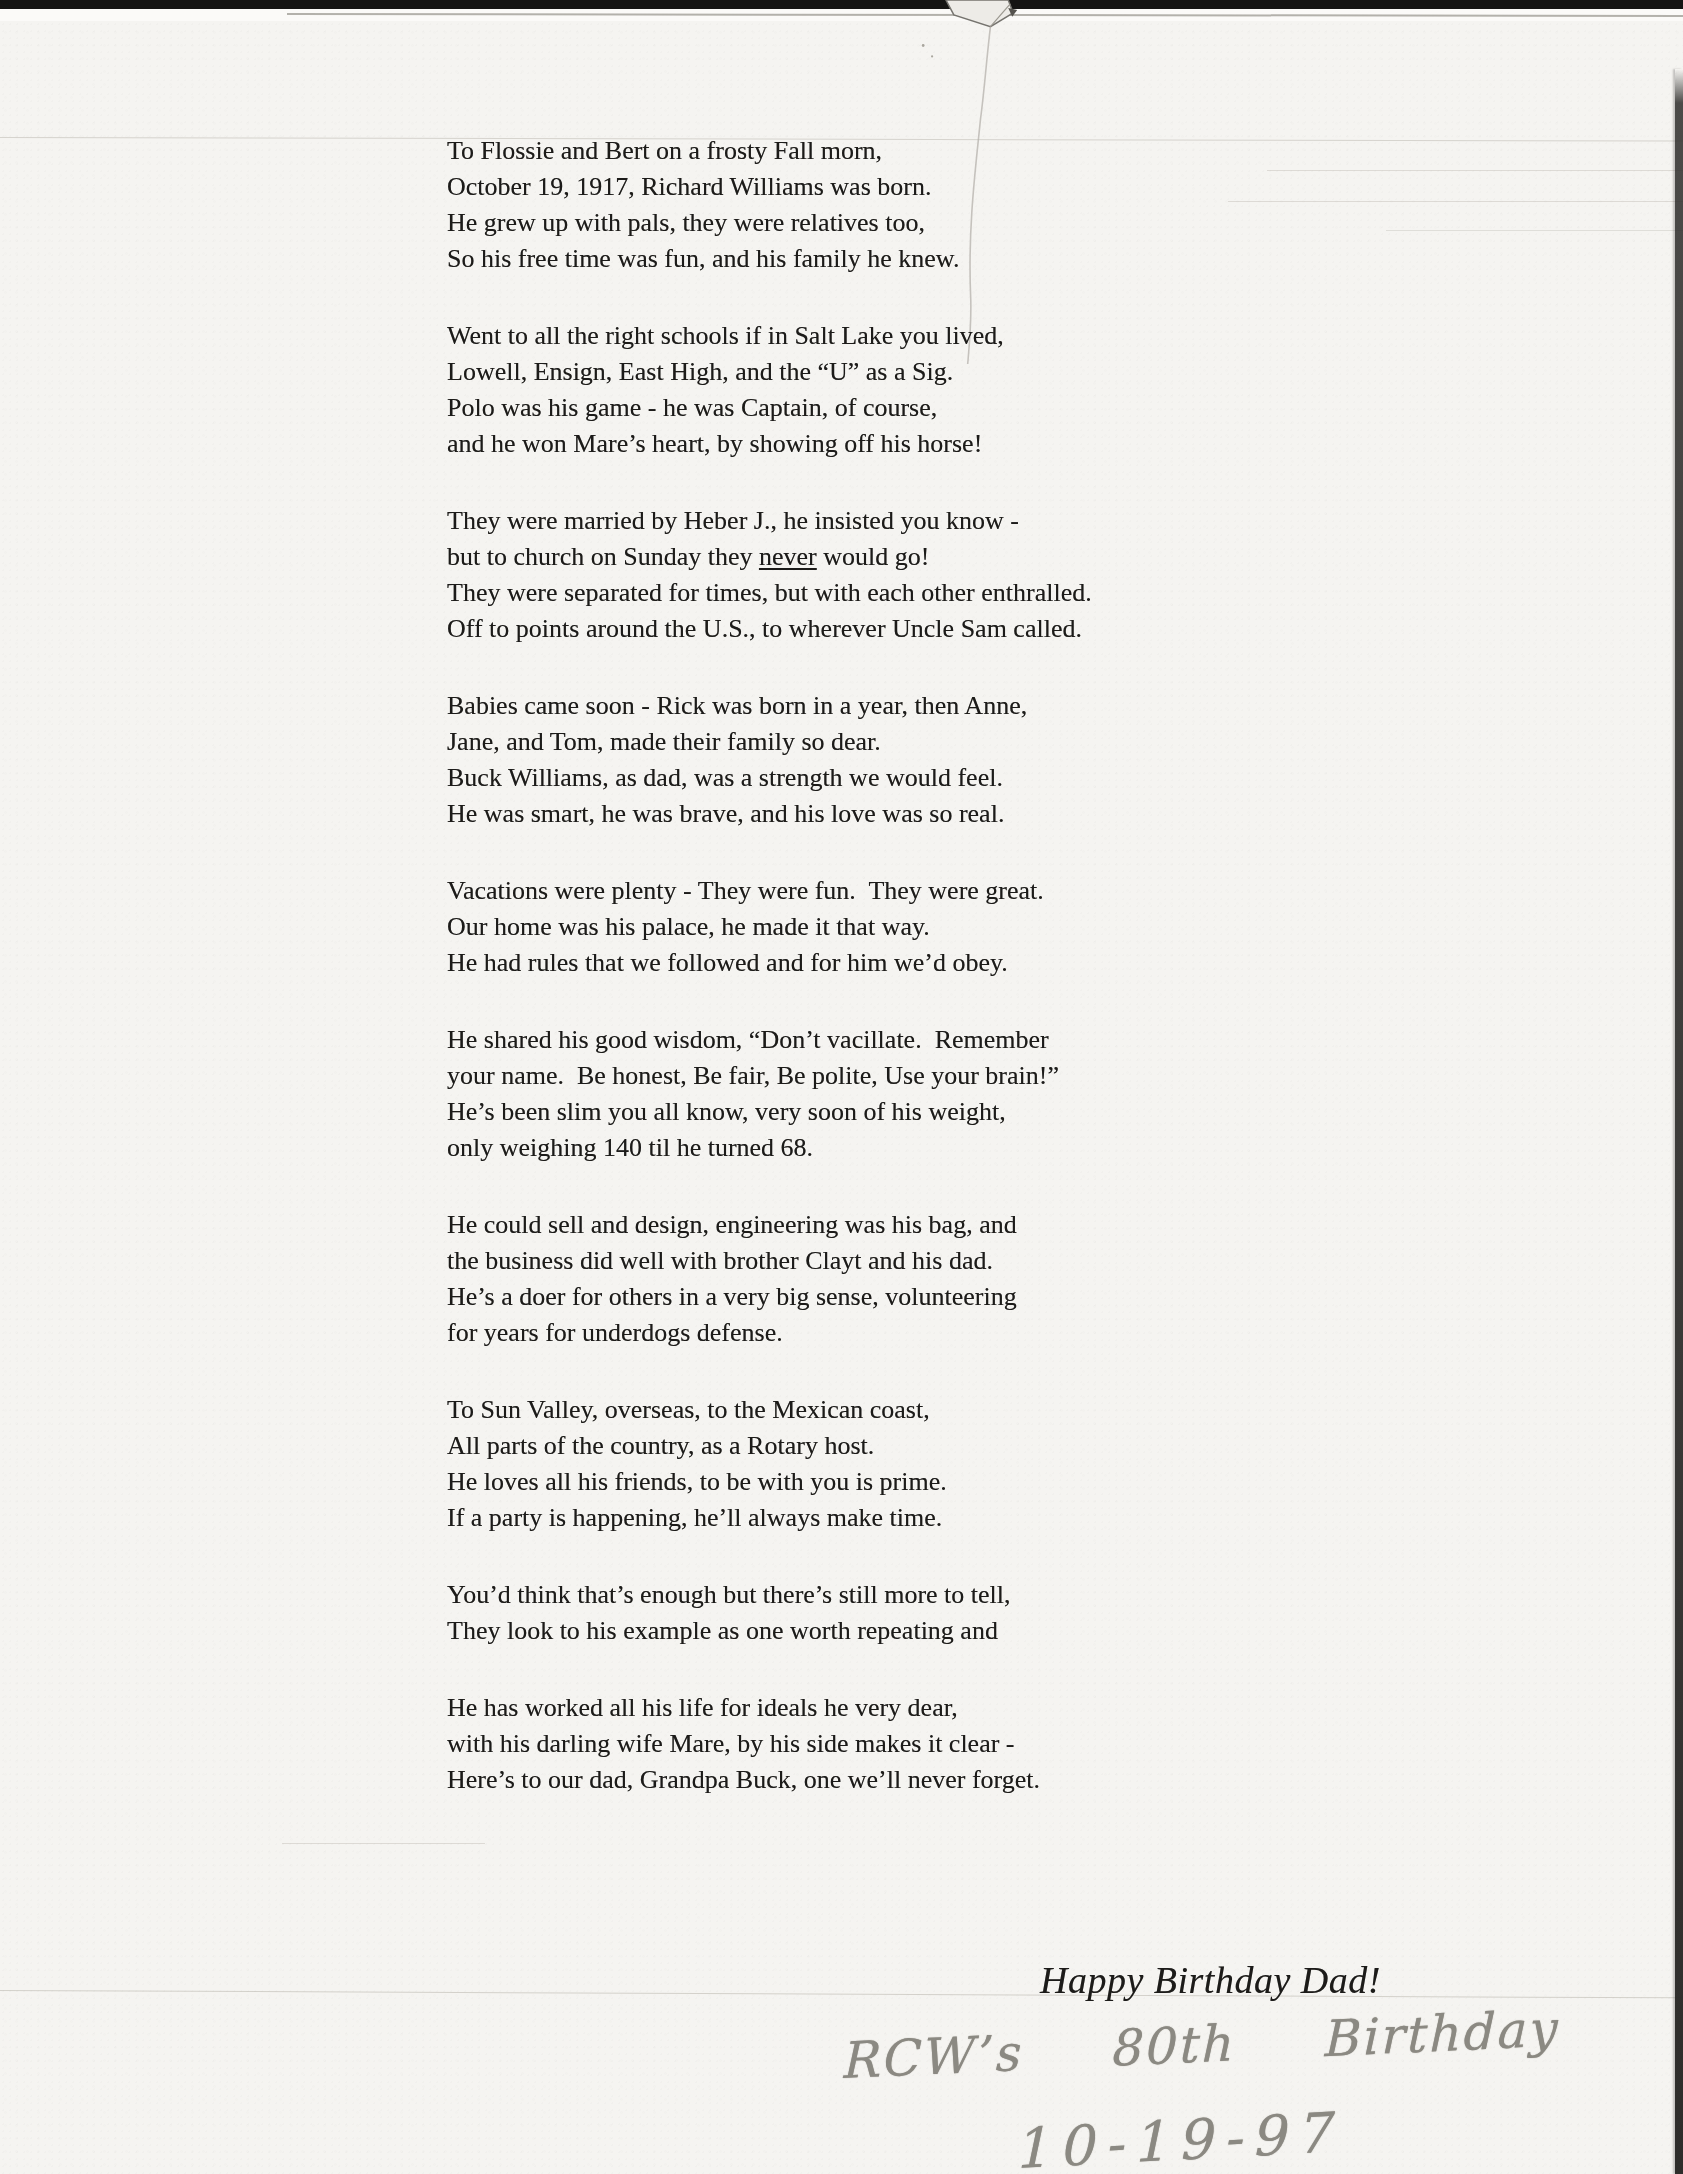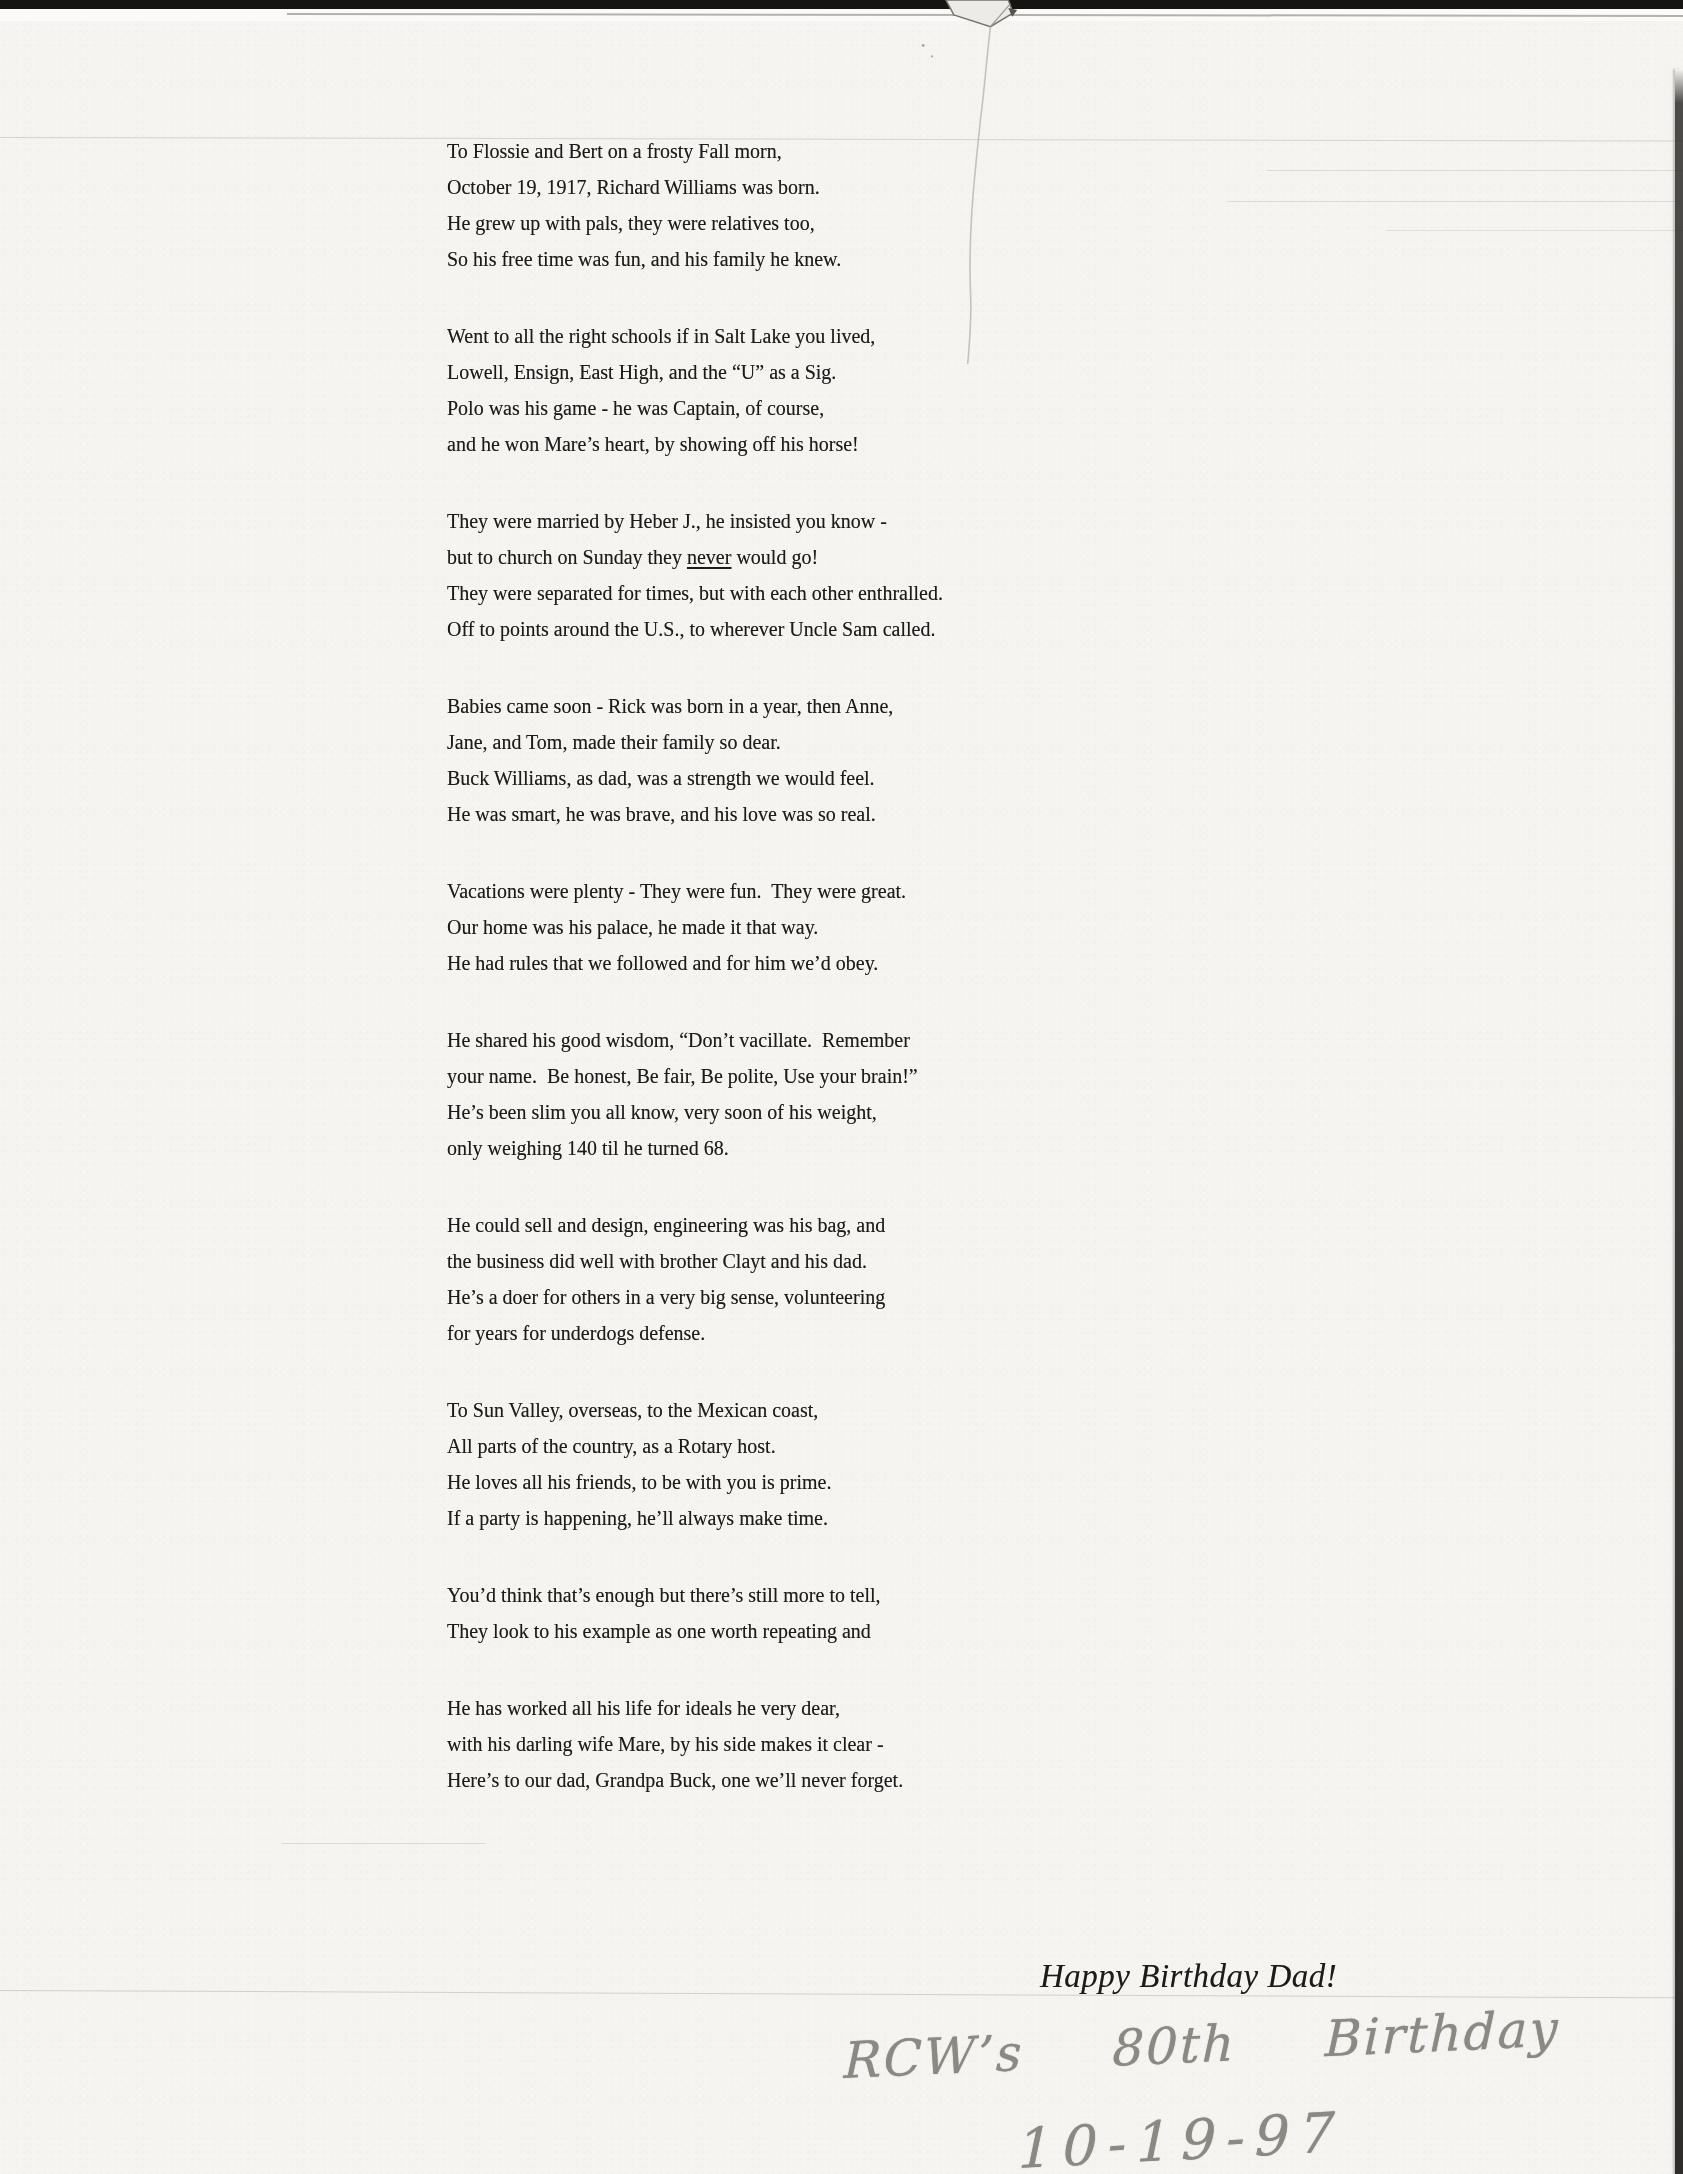--- a/index.html
+++ b/index.html
@@ -23,26 +23,26 @@
   .c1{left:0;top:137px;width:1683px;opacity:.5;transform:rotate(0.12deg);}
   .c2{left:1267px;top:170px;width:416px;opacity:.4;}
   .c3{left:1228px;top:201px;width:455px;opacity:.4;}
   .c4{left:1386px;top:230px;width:297px;opacity:.35;}
   .c5{left:0;top:1990px;width:1683px;opacity:.55;transform:rotate(0.25deg);}
   .c6{left:282px;top:1843px;width:203px;opacity:.4;}
   .right-edge{position:absolute;left:1675px;top:69px;width:8px;height:2105px;
     background:linear-gradient(to bottom, rgba(46,45,43,0), rgba(46,45,43,.85) 34px, #2e2d2b);
     box-shadow:-2px 0 2px rgba(46,45,43,0.25);}
   .tear-svg{position:absolute;left:921px;top:0;}
-  .poem{position:absolute;left:447px;top:133px;font-size:20px;line-height:36px;
+  .poem{position:absolute;left:447px;top:133px;font-size:26px;line-height:36px;
     text-shadow:0 0 0.5px rgba(20,19,17,0.45);}
   .stanza{margin:0 0 41px 0;}
   .line{white-space:nowrap;}
   .u{text-decoration:underline;text-underline-offset:3px;}
-  .closing{position:absolute;left:1040px;top:1958px;font-size:33px;font-style:italic;
+  .closing{position:absolute;left:1040px;top:1958px;font-size:38px;font-style:italic;
     letter-spacing:0.5px;text-shadow:0 0 0.5px rgba(20,19,17,0.4);}
   .handwriting{position:absolute;font-family:"DejaVu Serif", serif;font-style:italic;
     color:#8b8982;text-shadow:0 0 1px rgba(125,122,113,.75);}
   .hw1{left:844px;top:2032px;font-size:50px;word-spacing:71px;letter-spacing:2px;
     transform:rotate(-2.6deg) skewX(-4deg);transform-origin:left center;}
   .hw2{left:1018px;top:2117px;font-size:55px;letter-spacing:10px;
     transform:rotate(-3deg) skewX(-4deg);transform-origin:left center;}
 </style>
 </head>
 <body>

